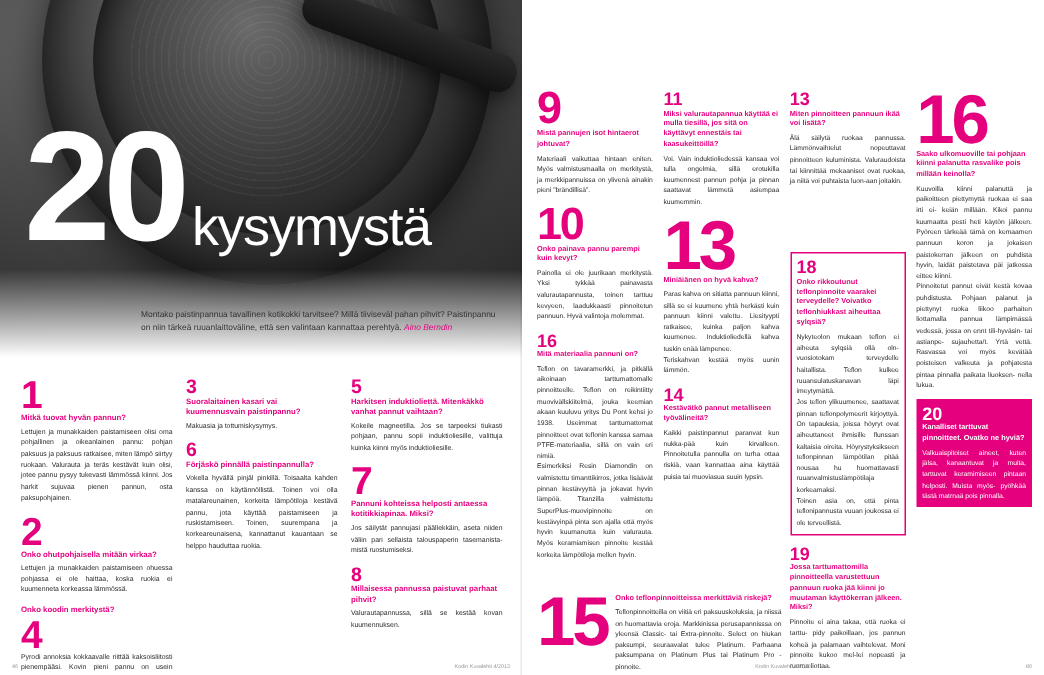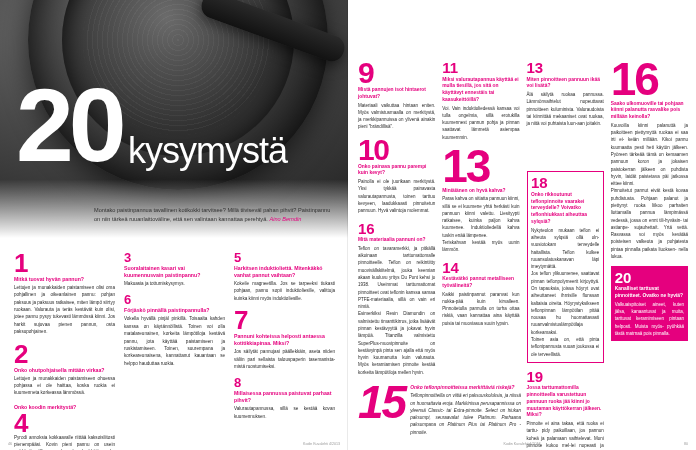--- a/index.html
+++ b/index.html
@@ -104,21 +104,21 @@
   .page-right {
     position:relative; width:348px; height:450px; background:#ffffff;
     overflow:hidden;
   }
   .rcols {
     position:absolute; left:10px; top:60px; width:330px; height:360px;
     display:flex; gap:7px;
   }
   .rcol { width:78px; position:relative; }
   .rq { margin-bottom:6px; }
-  .rnum { color:#e5007e; font-weight:bold; font-size:15px; line-height:1; }
+  .rnum { color:#e5007e; font-weight:bold; font-size:12px; line-height:1; }
   .rnum.huge { font-size:46px; line-height:.85; letter-spacing:-2px; }
   .rnum.big { font-size:30px; line-height:.85; letter-spacing:-1.5px; }
   .rhead { font-size:4.9px; font-weight:bold; color:#e5007e; line-height:1.38; margin:1.5px 0 1px; }
   .rbody { font-size:4.5px; line-height:1.62; color:#2a2a2a; text-align:justify; }
   .boxed {
     border:0.6px solid #e5007e; padding:3px 3.5px 4px;margin-top:44px;
   }
   .pinkbox {
     background:#e5007e; color:#fff; padding:3.5px 4px 4px;
   }
@@ -292,21 +292,21 @@
         </div>
         <div class="rq pinkbox">
           <div class="rnum">20</div>
           <div class="rhead">Kanalliset tarttuvat pinnoitteet. Ovatko ne hyviä?</div>
           <div class="rbody">Valkuaispitoiset aineet, kuten jälsa, kanaantuvat ja muita, tarttuvat keramimiseen pintaan helposti. Muista myös- pyöhkää tästä matrnaä pois pinnalla.</div>
         </div>
       </div>
 
     </div>
 
-    <div style="position:absolute; left:10px; bottom:14px; width:163px;font-style:italic;">
+    <div style="position:absolute; left:10px; bottom:2px; width:163px;">
       <div style="display:flex; gap:5px; align-items:flex-start;">
         <div class="rnum huge">15</div>
         <div style="flex:1;">
           <div class="rhead">Onko teflonpinnoitteissa merkittäviä riskejä?</div>
           <div class="rbody">Teflonpinnoitteilla on viitiä eri paksuuskoluksia, ja niissä on huomattavia eroja. Markkinissa perusapannisssa on yleensä Classic- tai Extra-pinnoite. Select on hiukan paksumpi, seuraavalat tulee Platinum. Parhaana paksumpana on Platinum Plus tai Platinum Pro -pinnoite.</div>
         </div>
       </div>
     </div>
 
     <div class="footer-center">Kodin Kuvalehti  4/2013</div>

